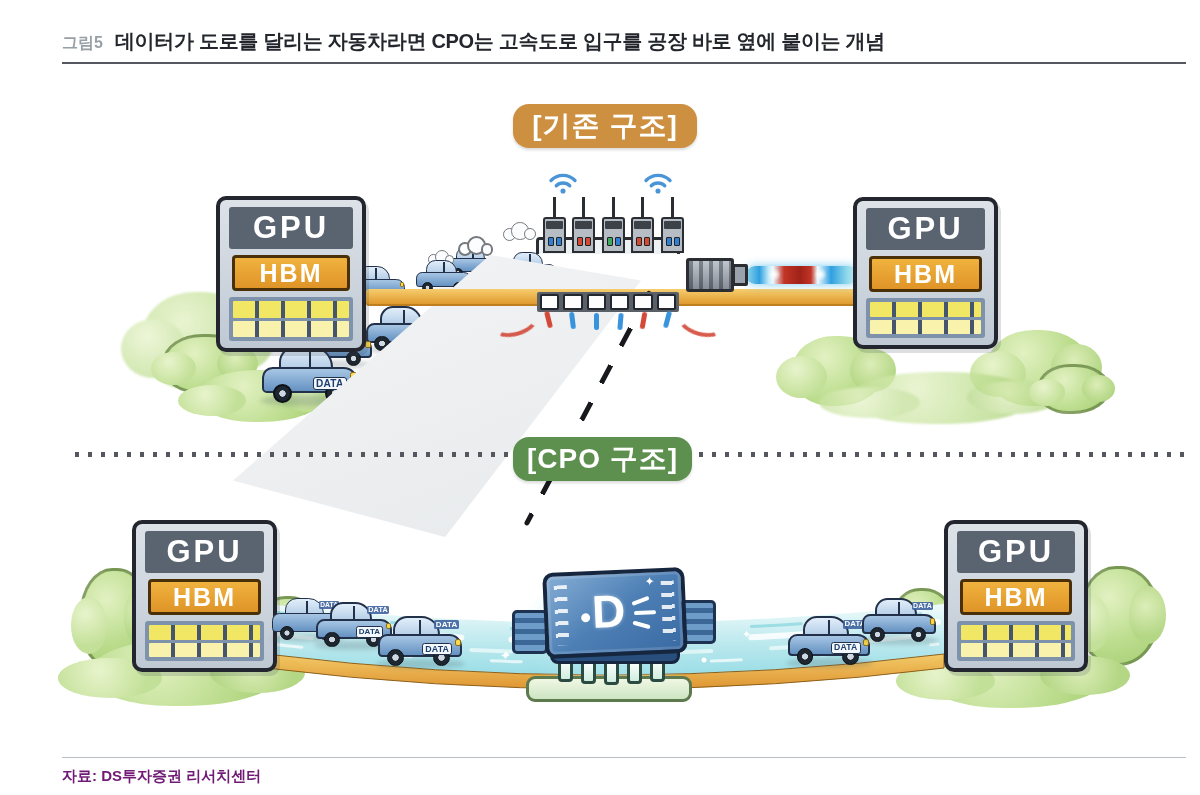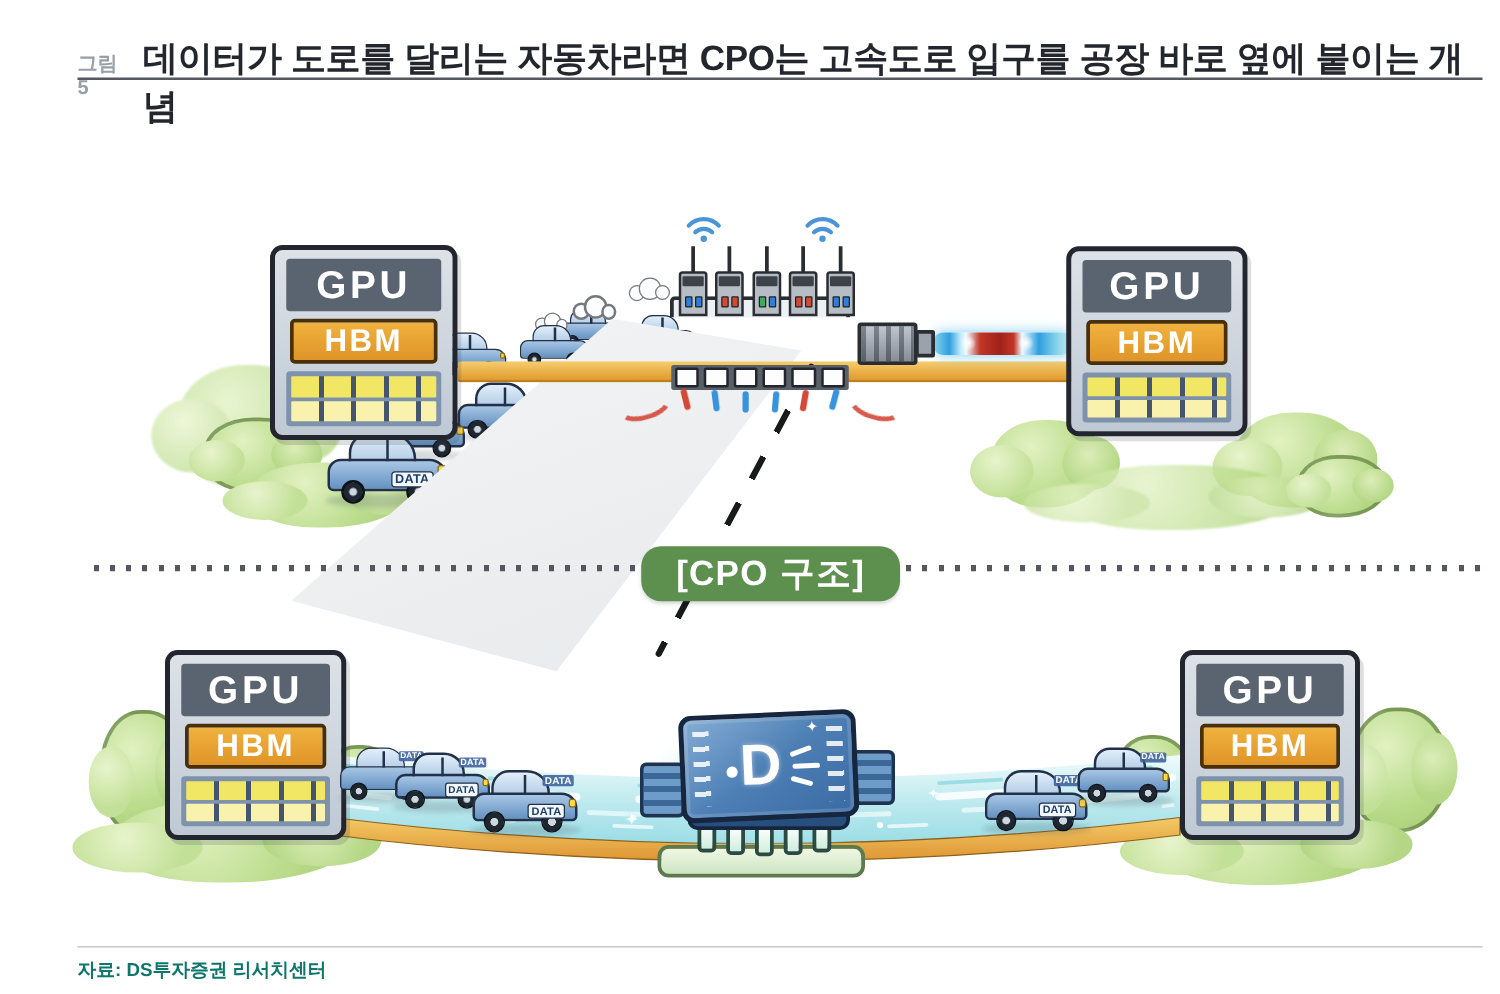--- a/index.html
+++ b/index.html
@@ -5,33 +5,33 @@
   * { margin:0; padding:0; box-sizing:border-box; }
   html,body { background:#ffffff; }
   body { width:1200px; height:795px; position:relative; overflow:hidden;
          font-family:"Liberation Sans", sans-serif; }
   .canvas { position:absolute; left:0; top:0; width:1200px; height:795px; }
 
   
   .fig-head { position:absolute; left:62px; top:28px; width:1124px;
               display:flex; align-items:baseline; gap:12px; }
   .fig-label { font-size:16px; font-weight:bold; color:#97a0a6; }
-  .fig-title { font-size:28px; font-weight:bold; color:#23262c; letter-spacing:-0.3px; }
+  .fig-title { font-size:20px; font-weight:bold; color:#23262c; letter-spacing:-0.3px; }
   .head-rule { position:absolute; left:62px; top:62px; width:1124px; height:2px; background:#55595f; }
 
   
   .foot-rule { position:absolute; left:62px; top:757px; width:1124px; height:1px; background:#b9bec3; }
-  .fig-source { position:absolute; left:62px; top:767px; font-size:15px; font-weight:bold; color:#0f766e; }
+  .fig-source { position:absolute; left:62px; top:767px; font-size:15px; font-weight:bold; color:#701a75; }
 
   
   .badge { position:absolute; height:44px; border-radius:16px; color:#fff;
            font-size:28px; font-weight:800; letter-spacing:1px; text-align:center;
            line-height:44px; z-index:20; box-shadow:0 2px 3px rgba(0,0,0,.15); }
   .badge-trad { left:513px; top:104px; width:184px; background:#cd9040; }
-  .badge-cpo  { left:513px; top:437px; width:207px; background:#5d8f4e; }
+  .badge-cpo  { left:513px; top:437px; width:179px; background:#5d8f4e; }
 
   .divider-dots { position:absolute; left:75px; top:452px; width:1110px; height:5px; z-index:1;
     background:repeating-linear-gradient(90deg,#54575d 0 4px,transparent 4px 13px); }
 
   
   .bldg { position:absolute; background:linear-gradient(#dde2e8,#bfc9d4);
           border:4px solid #23262e; border-radius:10px; padding:7px 9px;
           display:flex; flex-direction:column; gap:6px; z-index:6;
           box-shadow:3px 4px 0 rgba(60,70,85,.18); }
   .bldg-gpu { background:#5a6470; color:#fff; font-weight:bold; font-size:31px;
@@ -174,20 +174,21 @@
 <body>
 
 <div class="canvas">
 
   <div class="fig-head">
     <span class="fig-label">그림5</span>
     <span class="fig-title">데이터가 도로를 달리는 자동차라면 CPO는 고속도로 입구를 공장 바로 옆에 붙이는 개념</span>
   </div>
   <div class="head-rule"></div>
 
+  <div class="badge badge-trad">[기존 구조]</div>
 
   <div class="road-shape"></div>
   <div class="road-orange"></div>
   <div class="road-dash"></div>
 
   <div class="bush soft" style="left:142px;top:292px;width:118px;height:98px;"></div>
   <div class="bush o" style="left:163px;top:334px;width:88px;height:60px;"></div>
   <div class="bush" style="left:200px;top:370px;width:125px;height:52px;"></div>
   <div class="bush" style="left:793px;top:336px;width:92px;height:70px;"></div>
   <div class="bush" style="left:988px;top:330px;width:102px;height:76px;"></div>

